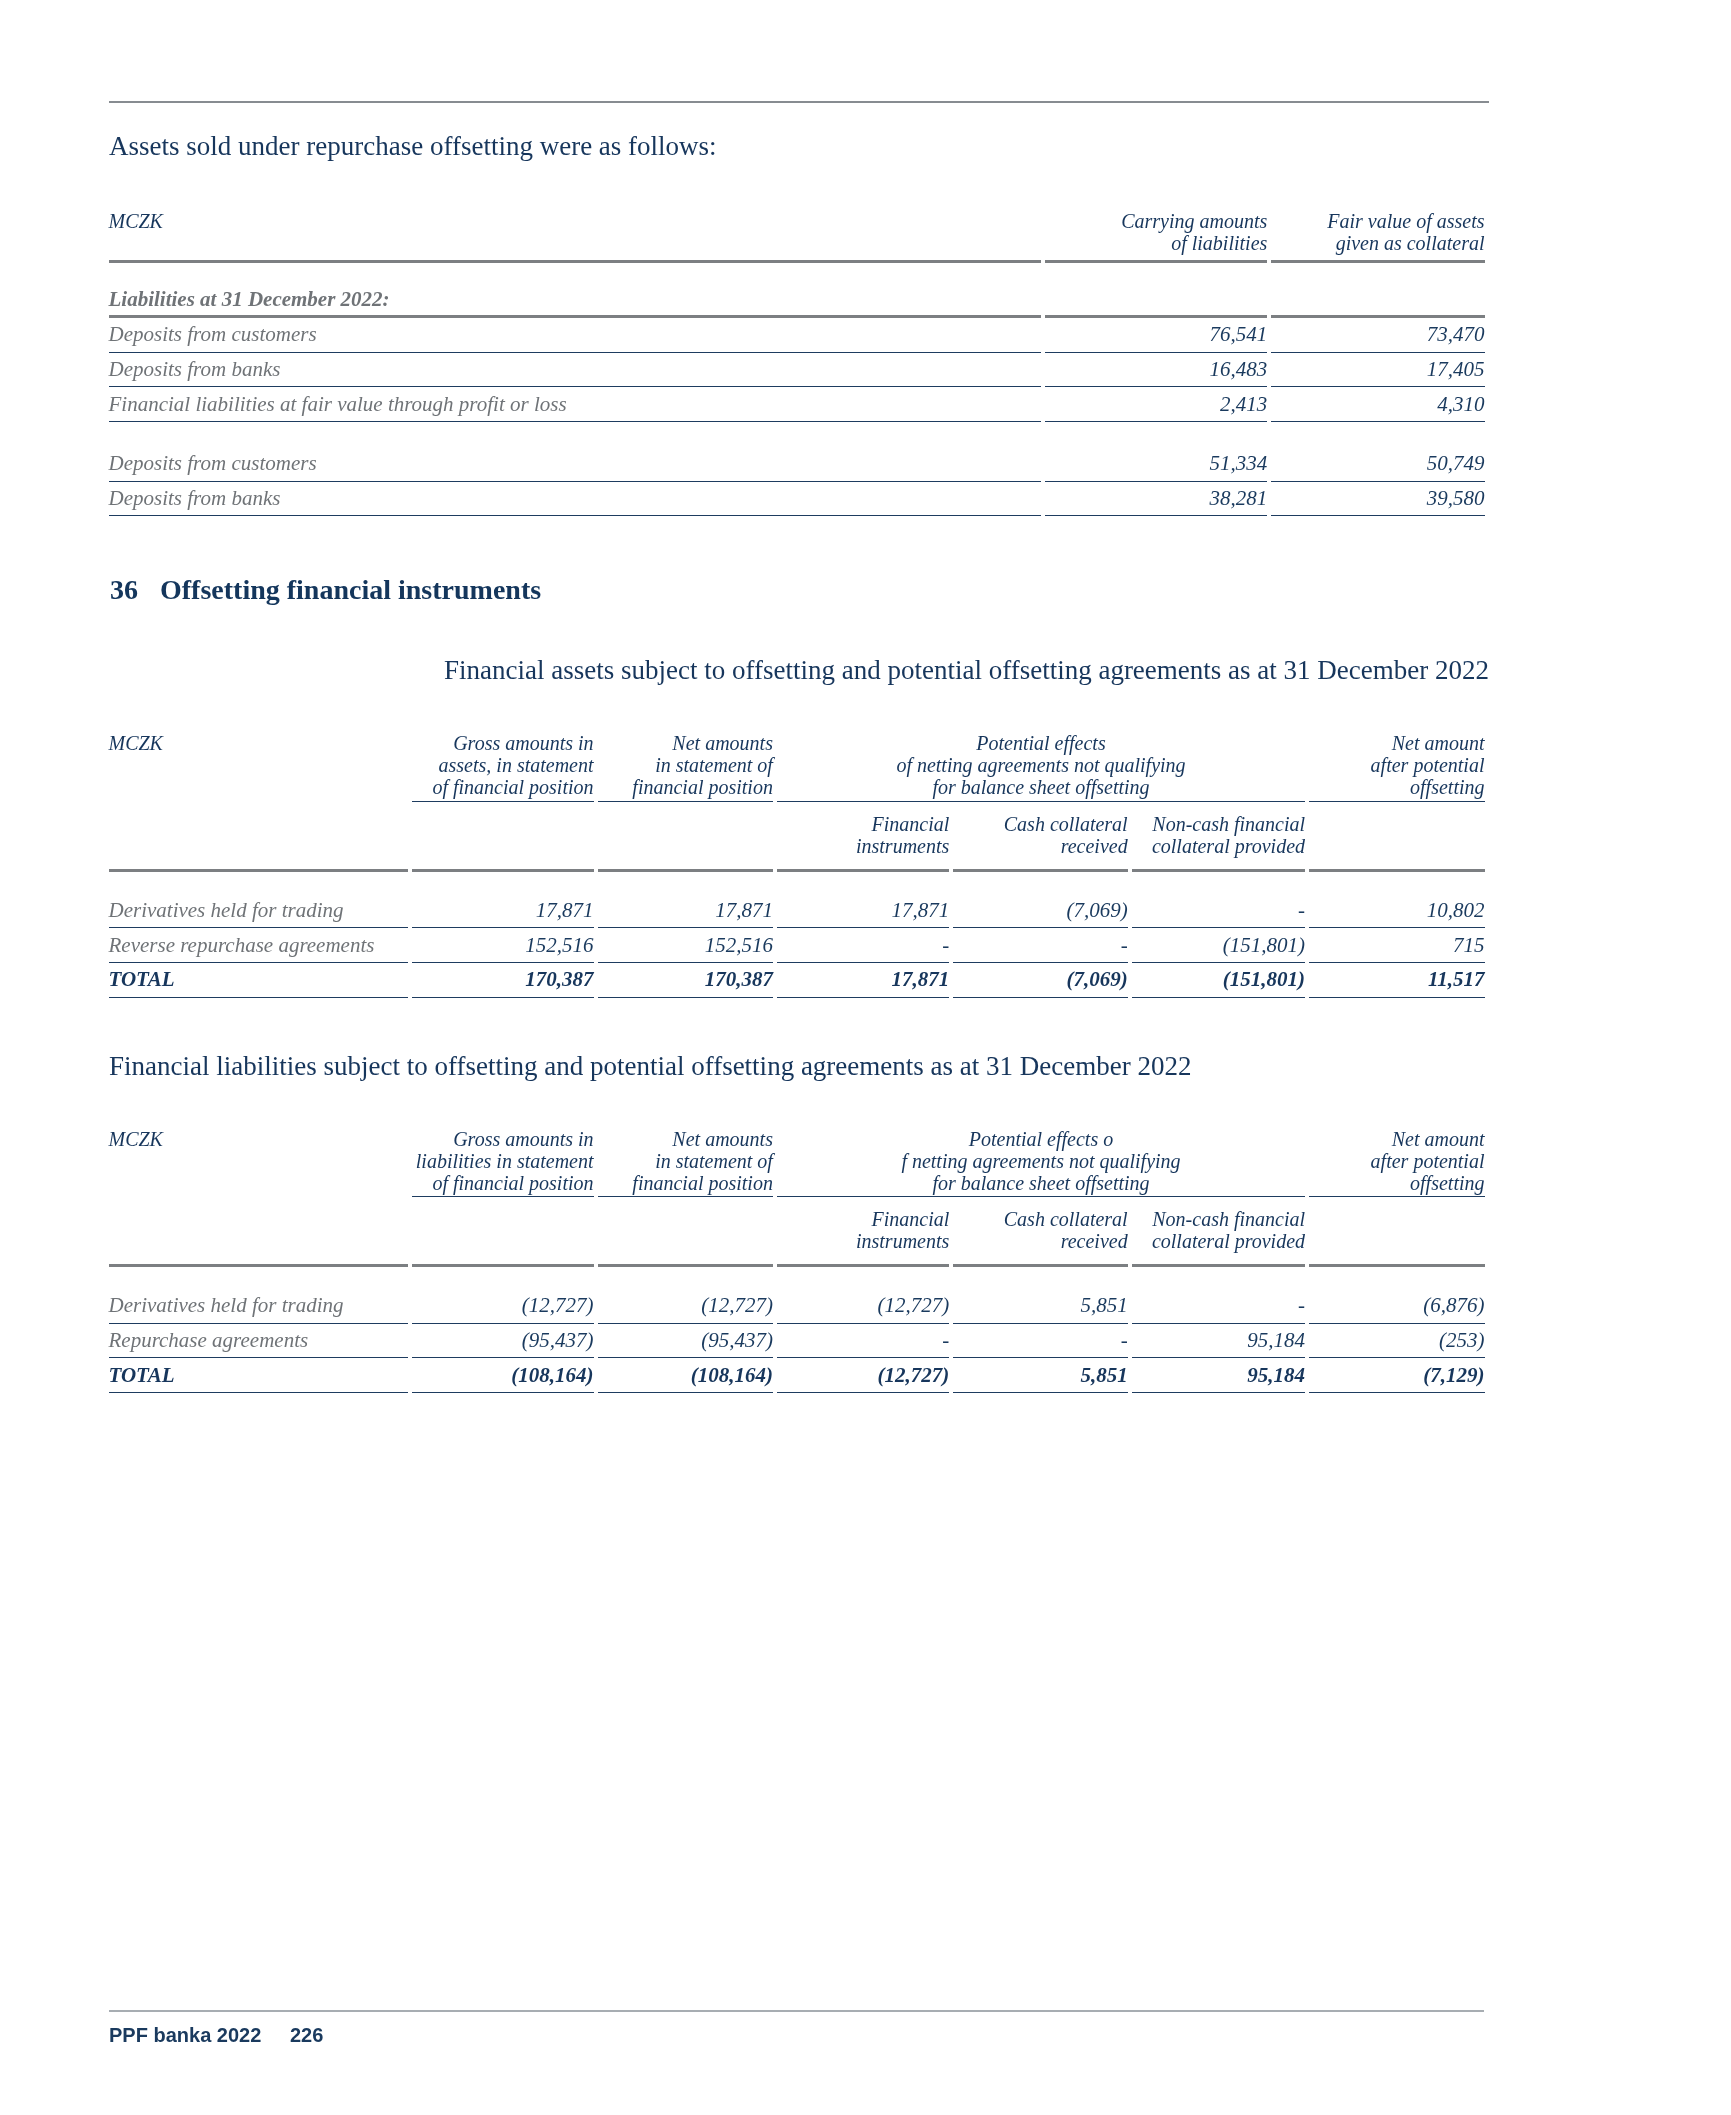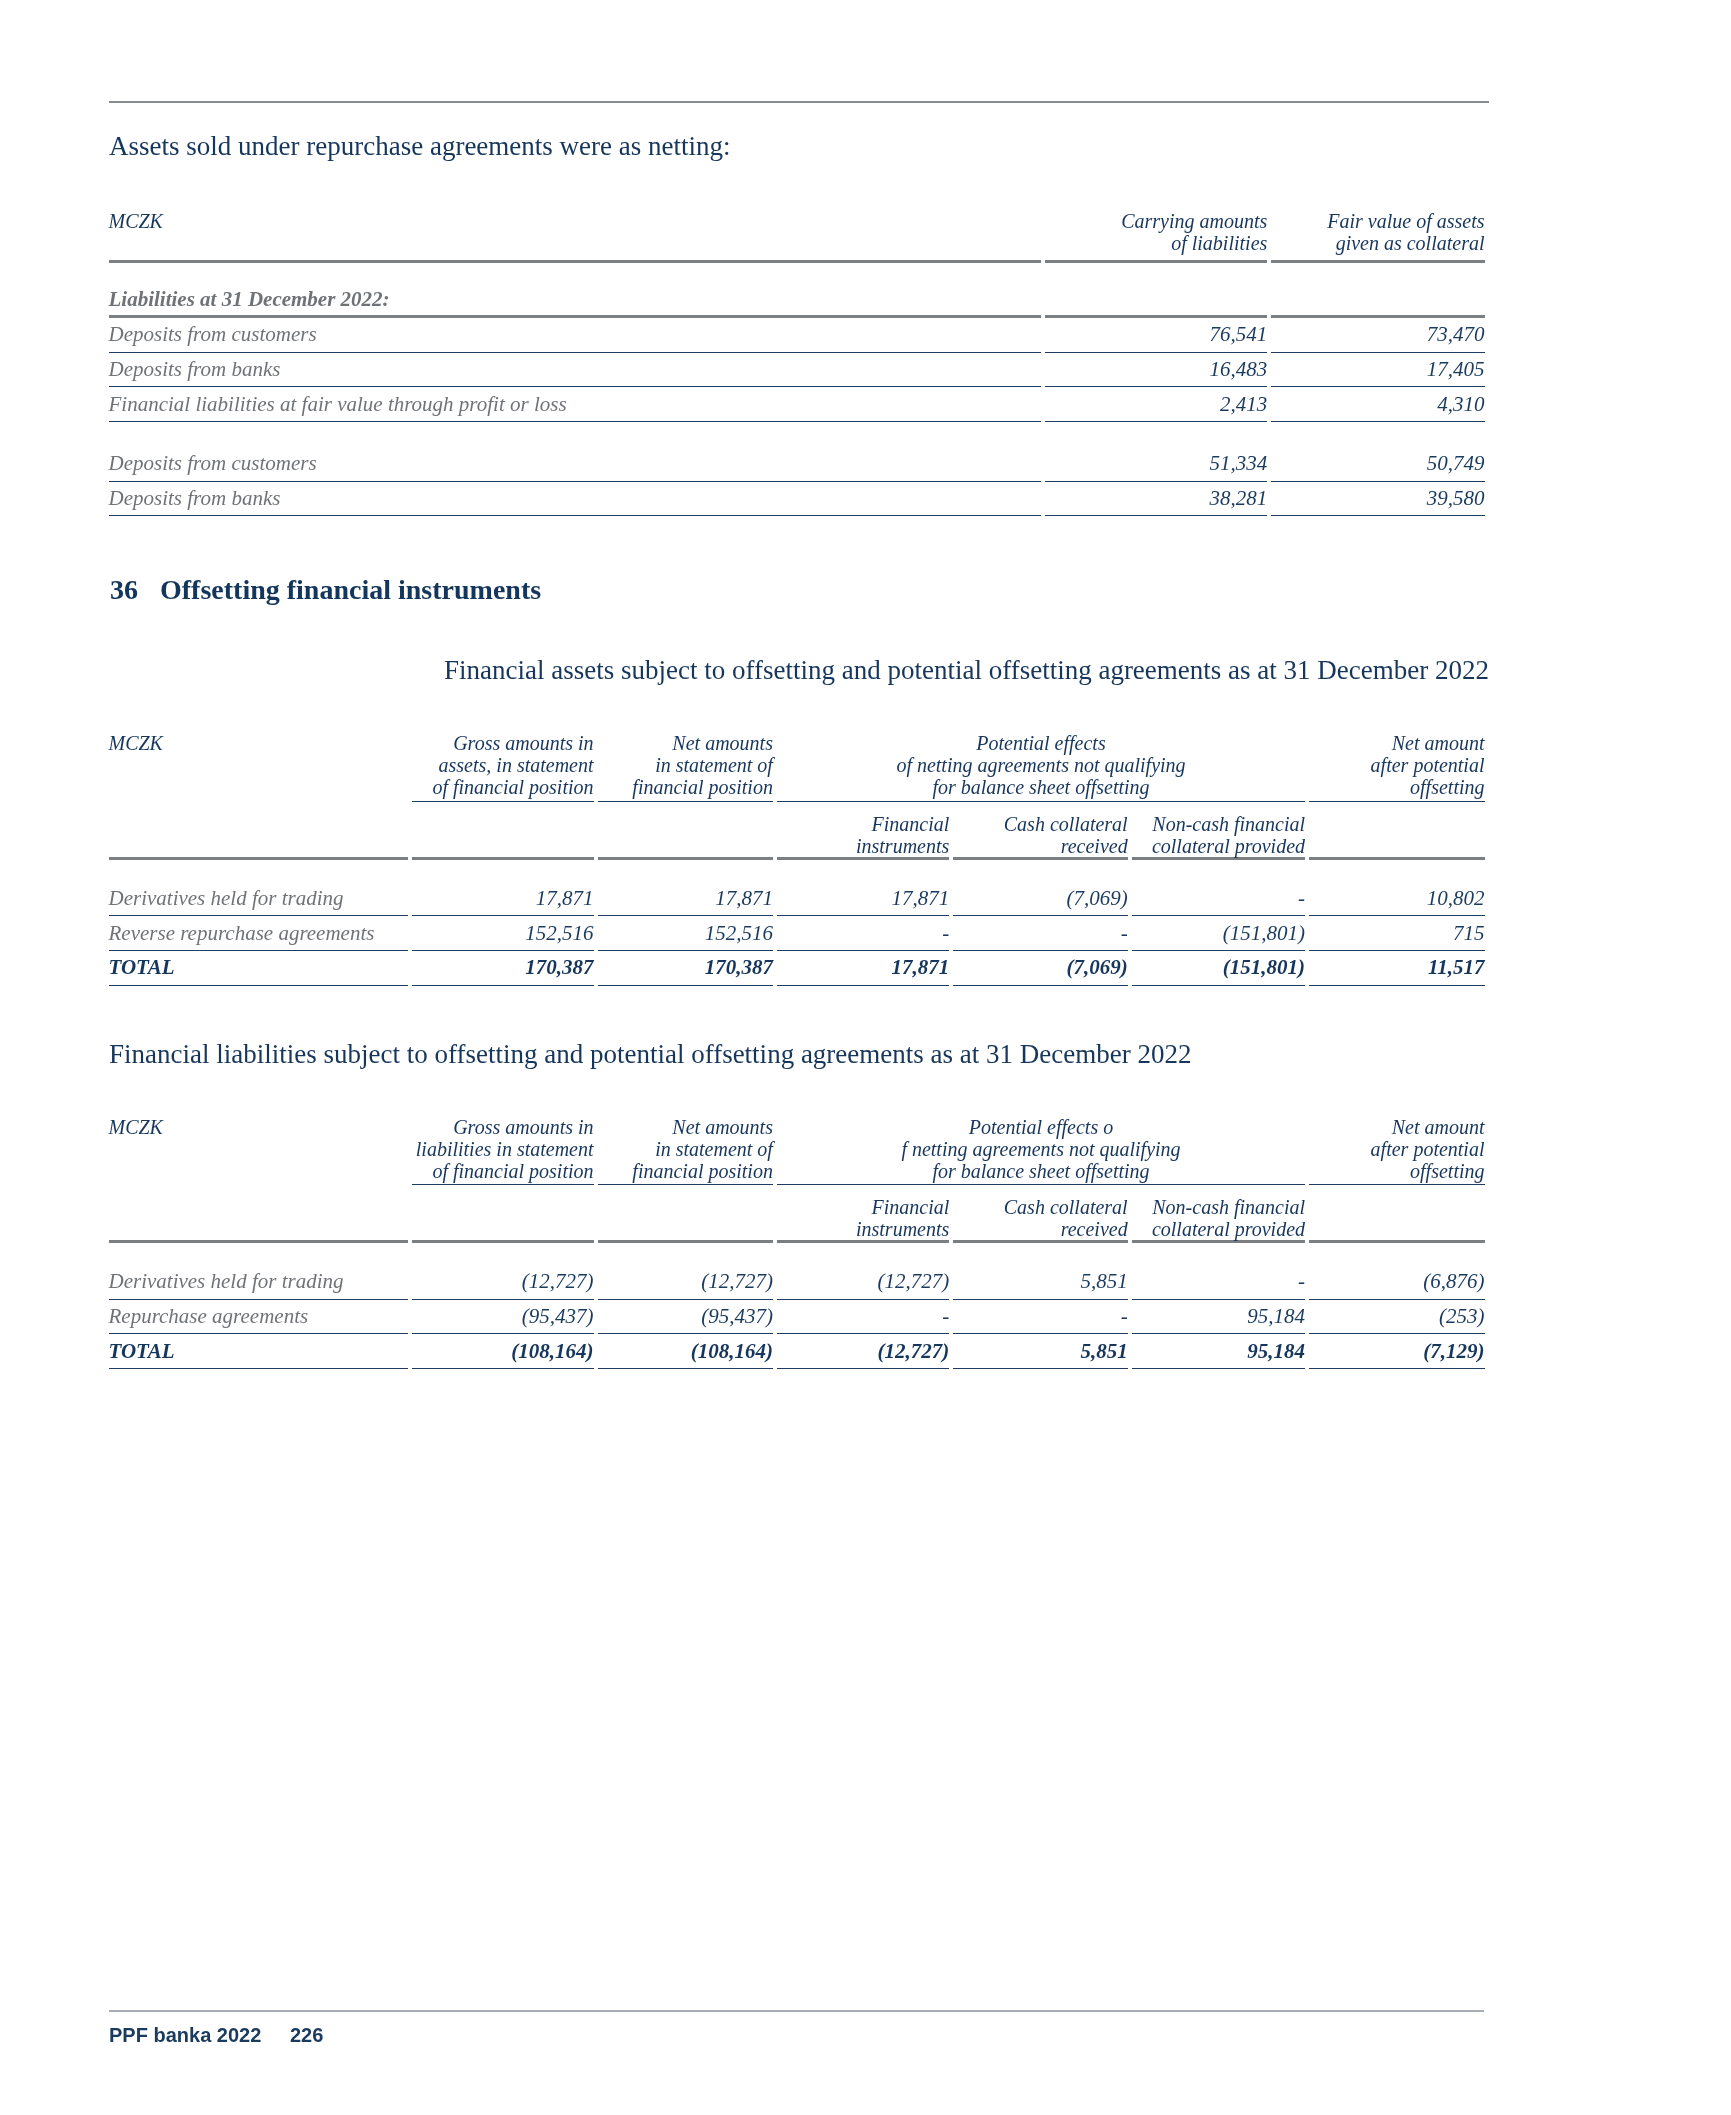--- a/index.html
+++ b/index.html
@@ -63,21 +63,21 @@
   .off col.c5 { width:174px; }  .off col.c6 { width:173px; }
   .off col.c7 { width:175px; }
   .off th { font-size:20px; line-height:22px; color:#17365c; }
   .off th .hl { display:block; }
   .off tr.h1row th { padding:0 0 2.7px 0; }
   .off tr.h1row th.underlined { border-bottom:1.8px solid #1e3c60; }
   .off th.unit-cell { vertical-align:top; border-bottom:3.6px solid #7c7f82; }
   .off th.numh { text-align:right; }
   .off th.grph { text-align:center; }
   .off tr.h2row th {
-    padding:11px 0 0 0; line-height:22px;
+    padding:11px 0 12px 0; line-height:22px;
     border-bottom:3.6px solid #7c7f82; text-align:right;
   }
   .off tbody td {
     font-size:21px; line-height:22px; padding:5.4px 0 6.3px 0;
     border-bottom:1.8px solid #1e3c60;
   }
   .off tbody tr.first td { padding-top:27px; }
   .off tr.total td { font-weight:bold; color:#17365c; }
   .off tr.total td.lbl { color:#17365c; }
 
@@ -89,21 +89,21 @@
   .footer .brand { display:inline-block; width:181px; }
 </style>
 </head>
 <body>
 
 <div class="page">
   <div class="content">
 
     <div class="rule-top"></div>
 
-    <h3 class="doc-sub intro">Assets sold under repurchase agreements were as netting:</h3>
+    <h3 class="doc-sub intro">Assets sold under repurchase offsetting were as follows:</h3>
 
     <table class="t1">
       <colgroup>
           <col class="c1">
           <col class="c2">
           <col class="c3">
         </colgroup>
       <thead>
         <tr>
           <th>MCZK</th>

